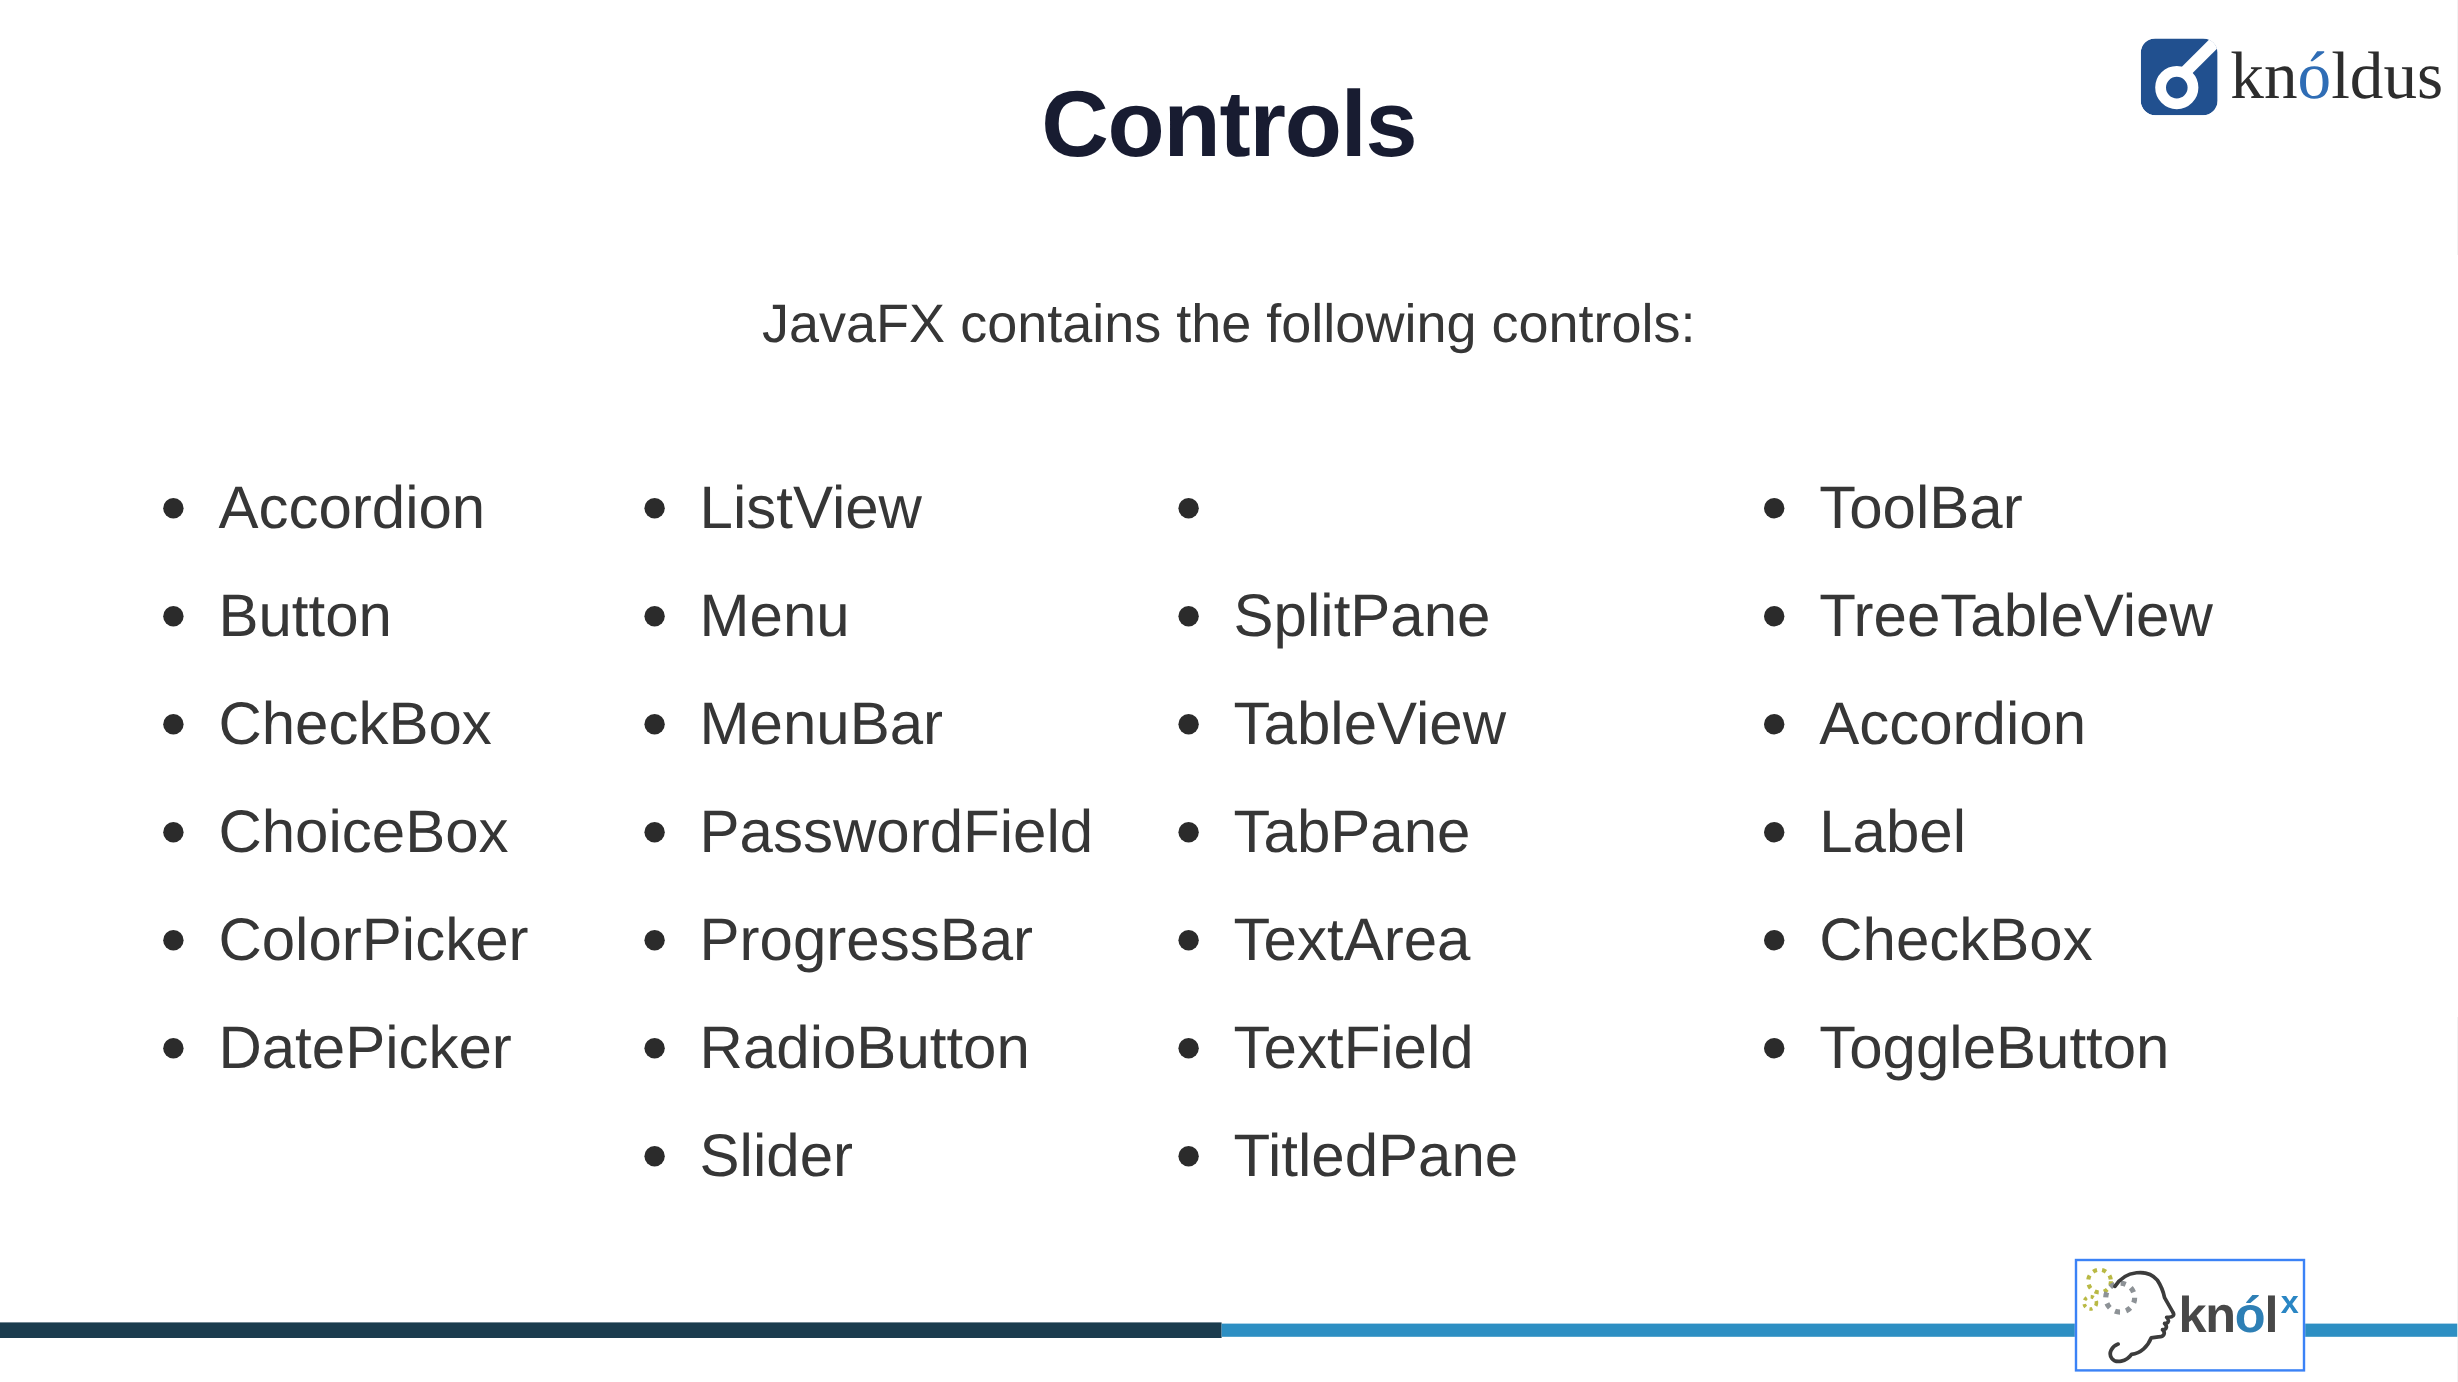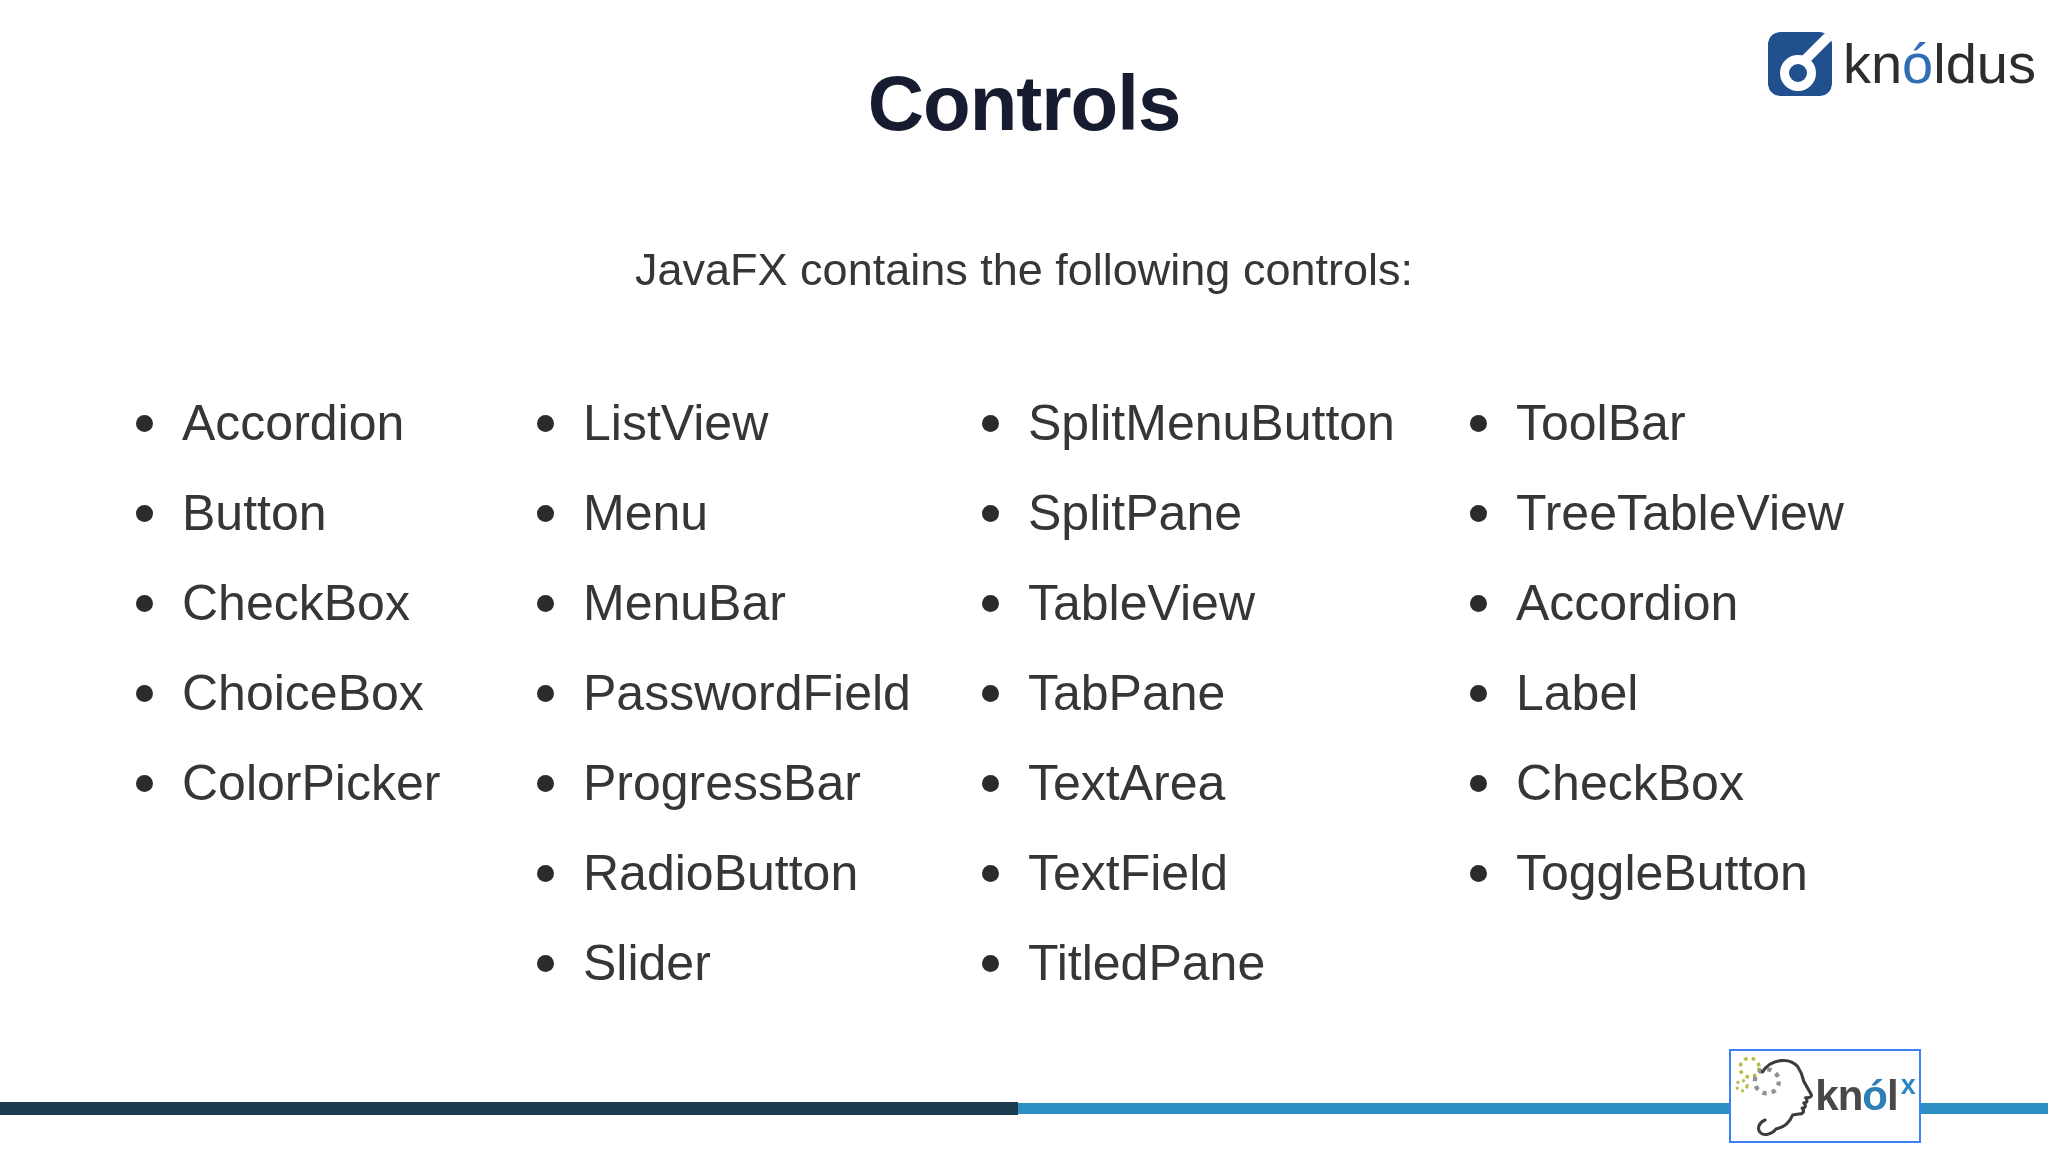--- a/index.html
+++ b/index.html
@@ -15,21 +15,21 @@
   }
   
   .subtitle{
     position:absolute;top:244px;left:0;width:100%;margin:0;
     text-align:center;font-size:45px;font-weight:400;
     color:var(--body-text,#3b3b3b);
   }
   
   .knoldus{
     position:absolute;top:32px;right:12px;
-    display:flex;align-items:center;gap:11px;
+    display:flex;align-items:center;gap:11px;font-family:Liberation Serif, serif;
   }
   .knoldus svg{width:64px;height:64px;display:block;}
   .knoldus .wordmark{
     font-size:56px;line-height:1;color:var(--knoldus-text,#2d2d2d);
   }
   .knoldus .accent{color:var(--knoldus-accent,#2f6db5);}
   
   .lists{position:absolute;top:378px;left:0;width:100%;height:650px;}
   ul.col{position:absolute;top:0;margin:0;padding:0;list-style:none;}
   ul.col:nth-child(1){left:136px;}
@@ -110,20 +110,24 @@
           <span class="item-text">CheckBox</span>
         </li>
         <li>
           <span class="bullet"></span>
           <span class="item-text">ChoiceBox</span>
         </li>
         <li>
           <span class="bullet"></span>
           <span class="item-text">ColorPicker</span>
         </li>
+        <li>
+          <span class="bullet"></span>
+          <span class="item-text">DatePicker</span>
+        </li>
       </ul>
       <ul class="col">
         <li>
           <span class="bullet"></span>
           <span class="item-text">ListView</span>
         </li>
         <li>
           <span class="bullet"></span>
           <span class="item-text">Menu</span>
         </li>
@@ -144,21 +148,20 @@
           <span class="item-text">RadioButton</span>
         </li>
         <li>
           <span class="bullet"></span>
           <span class="item-text">Slider</span>
         </li>
       </ul>
       <ul class="col">
         <li>
           <span class="bullet"></span>
-          <span class="item-text">SplitMenuButton</span>
         </li>
         <li>
           <span class="bullet"></span>
           <span class="item-text">SplitPane</span>
         </li>
         <li>
           <span class="bullet"></span>
           <span class="item-text">TableView</span>
         </li>
         <li>

